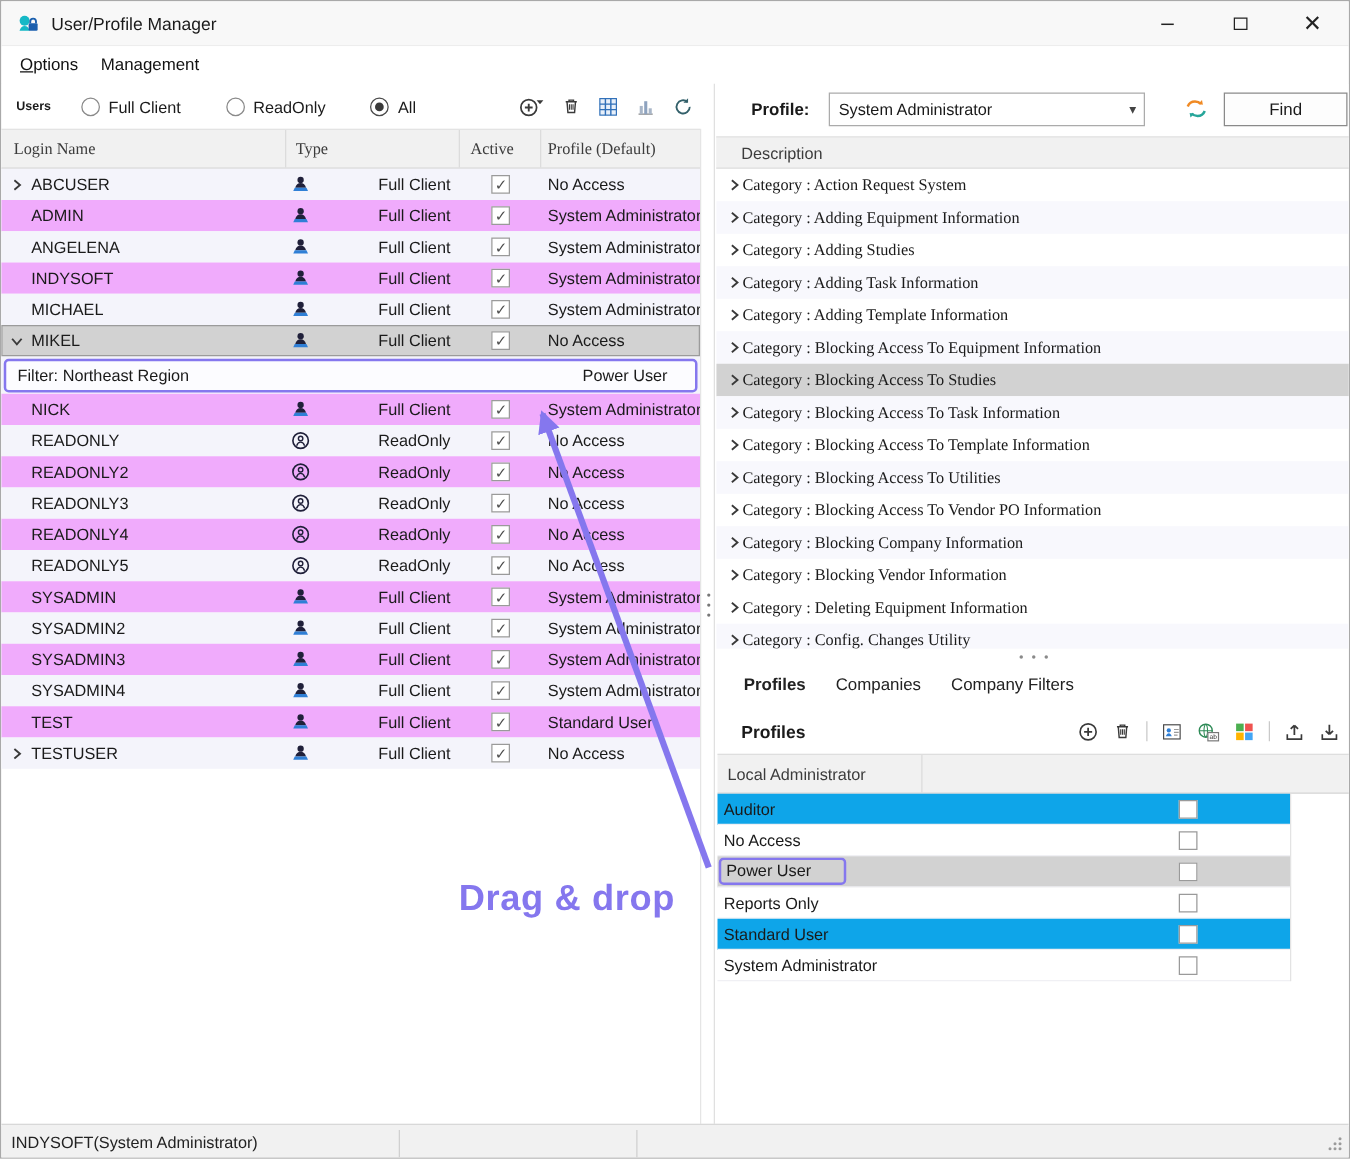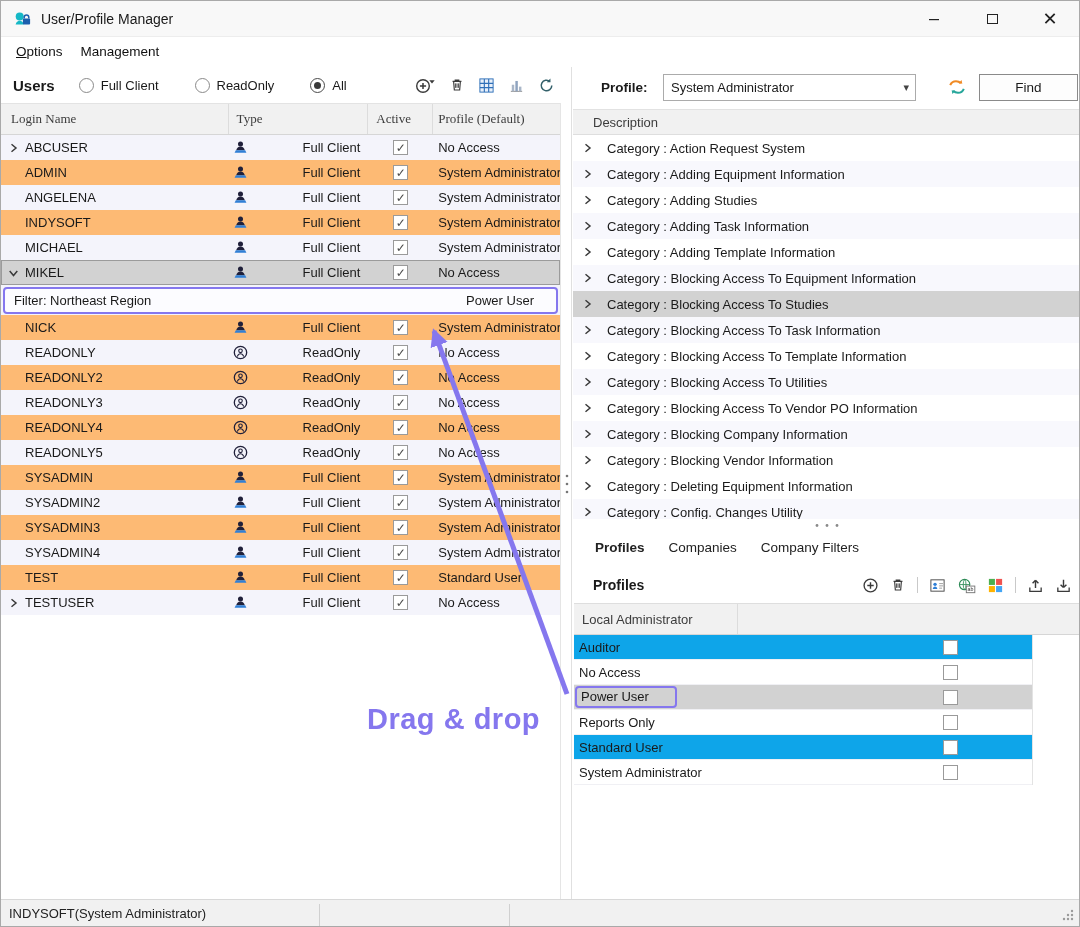--- a/index.html
+++ b/index.html
@@ -22,42 +22,42 @@
   .menubar { position:absolute; top:36px; left:0; width:100%; height:30px; background:#fff;
              display:flex; align-items:center; padding-left:6px; }
   .menu-item { display:inline-block; padding:0 9px; line-height:30px; font-size:13.5px; color:#111; }
   .menu-item.accel::first-letter { text-decoration:underline; }
 
   
   .left-panel { position:absolute; left:0; top:66px; width:571px; height:834px; background:#fff;
                 border-right:1px solid #e0e0e0; }
   .users-toolbar { position:absolute; left:0; top:0; width:100%; height:36px; display:flex;
                    align-items:center; padding:0 16px 0 12px; }
-  .users-title { font-weight:bold; font-size:15px; }
+  .users-title { font-weight:bold; font-size:10px; }
   .radio-group { display:flex; margin-left:24px; gap:36px; }
   .radio { display:flex; align-items:center; gap:7px; }
   .radio-circle { width:15px; height:15px; border:1px solid #8a8a8a; border-radius:50%;
                   background:#fff; position:relative; flex:0 0 auto; }
   .radio.selected .radio-circle { border-color:#4a4a4a; }
   .radio.selected .radio-circle::after { content:""; position:absolute; left:3px; top:3px;
                   width:7px; height:7px; background:#3a3a3a; border-radius:50%; }
   .toolbar-icons { margin-left:auto; display:flex; align-items:center; gap:13px; }
   .tb-icon { display:inline-flex; align-items:center; }
 
   .users-table { position:absolute; left:0; top:36px; width:560px; bottom:0;
                  border-right:1px solid #e5e5e5; }
   .u-header { display:flex; height:32px; background:#f1f1f1; border-top:1px solid #e3e3e3;
               border-bottom:1px solid #d6d6d6; color:#3c3c3c; }
   .u-header > div { display:flex; align-items:center; padding-left:8px; border-right:1px solid #dcdcdc;font-family:Liberation Serif, serif; }
   .h-login { width:228px; padding-left:10px !important; }
   .h-type { width:140px; }
   .h-active { width:65px; }
   .h-profile { width:127px; padding-left:5px !important; border-right:none !important; }
 
-  .u-row { display:flex; height:25px; align-items:center; background:#fdba74; }
+  .u-row { display:flex; height:25px; align-items:center; background:#f0abfc; }
   .u-row.stripe { background:#f4f4fb; }
   .u-row.selected { background:#d2d2d2; outline:1px solid #9b9b9b; outline-offset:-1px; }
   .cell-login { width:228px; display:flex; align-items:center; padding-left:8px; gap:7px; overflow:hidden; }
   .expander { width:9px; display:inline-flex; justify-content:center; flex:0 0 auto; }
   .expander.expanded { transform:rotate(90deg); }
   .cell-type { width:140px; display:flex; align-items:center; padding:0 8px 0 4px; }
   .type-label { margin-left:auto; }
   .cell-active { width:65px; display:flex; justify-content:center; }
   .cell-profile { width:127px; padding-left:5px; white-space:nowrap; overflow:hidden; }
   .checkbox { width:15px; height:15px; border:1px solid #9a9a9a; background:#fff; display:flex;
@@ -79,22 +79,22 @@
                     padding:0 6px 0 7px; }
   .select-caret { margin-left:auto; color:#444; font-size:11px; }
   .sync-slot { position:absolute; left:374px; top:11px; display:inline-flex; }
   .find-btn { position:absolute; left:406px; top:7px; width:99px; height:27px; border:1px solid #8a8a8a;
               background:#fdfdfd; display:flex; align-items:center; justify-content:center; font-size:13.5px; }
 
   .desc-header { position:absolute; top:42px; left:0; width:100%; height:26px; background:#f1f1f1;
                  border-top:1px solid #e2e2e2; border-bottom:1px solid #dedede; display:flex;
                  align-items:center; padding-left:20px; color:#3c3c3c; }
   .desc-list { position:absolute; top:68px; left:0; width:100%; height:384px; overflow:hidden; }
-  .desc-item { height:26px; display:flex; align-items:center; padding-left:10px; gap:15px;
-               white-space:nowrap; overflow:hidden; }
+  .desc-item { height:26px; display:flex; align-items:center; padding-left:10px; gap:2px;
+               white-space:nowrap; overflow:hidden;font-family:Liberation Serif, serif; }
   .desc-item.stripe { background:#f8f8fd; }
   .desc-item.selected { background:#d2d2d2; }
 
   .splitter { position:absolute; top:452px; left:0; width:100%; height:12px; display:flex;
               justify-content:center; align-items:center; }
 
   .tab-strip { position:absolute; top:466px; left:12px; display:flex; gap:4px; }
   .tab { padding:7px 10px; font-size:13.5px; color:#222; }
   .tab.active { font-weight:bold; }
 

